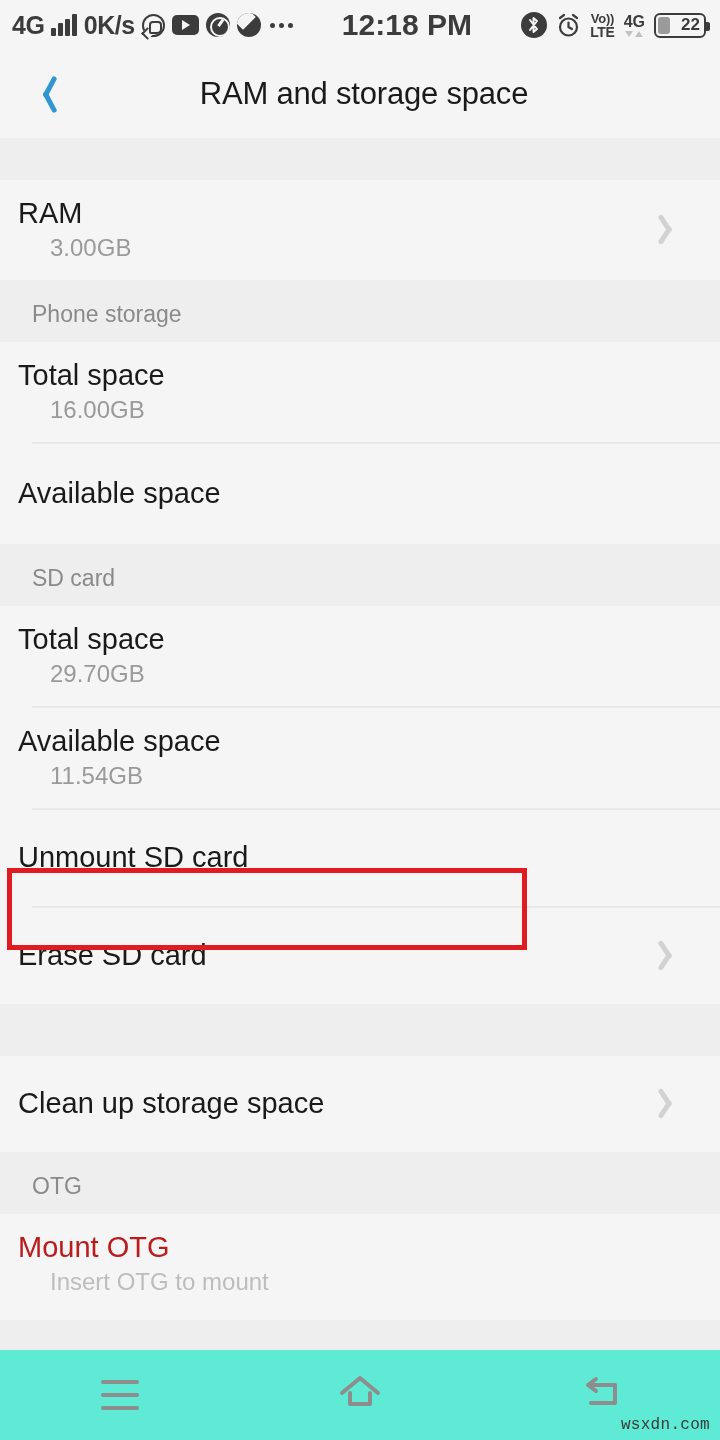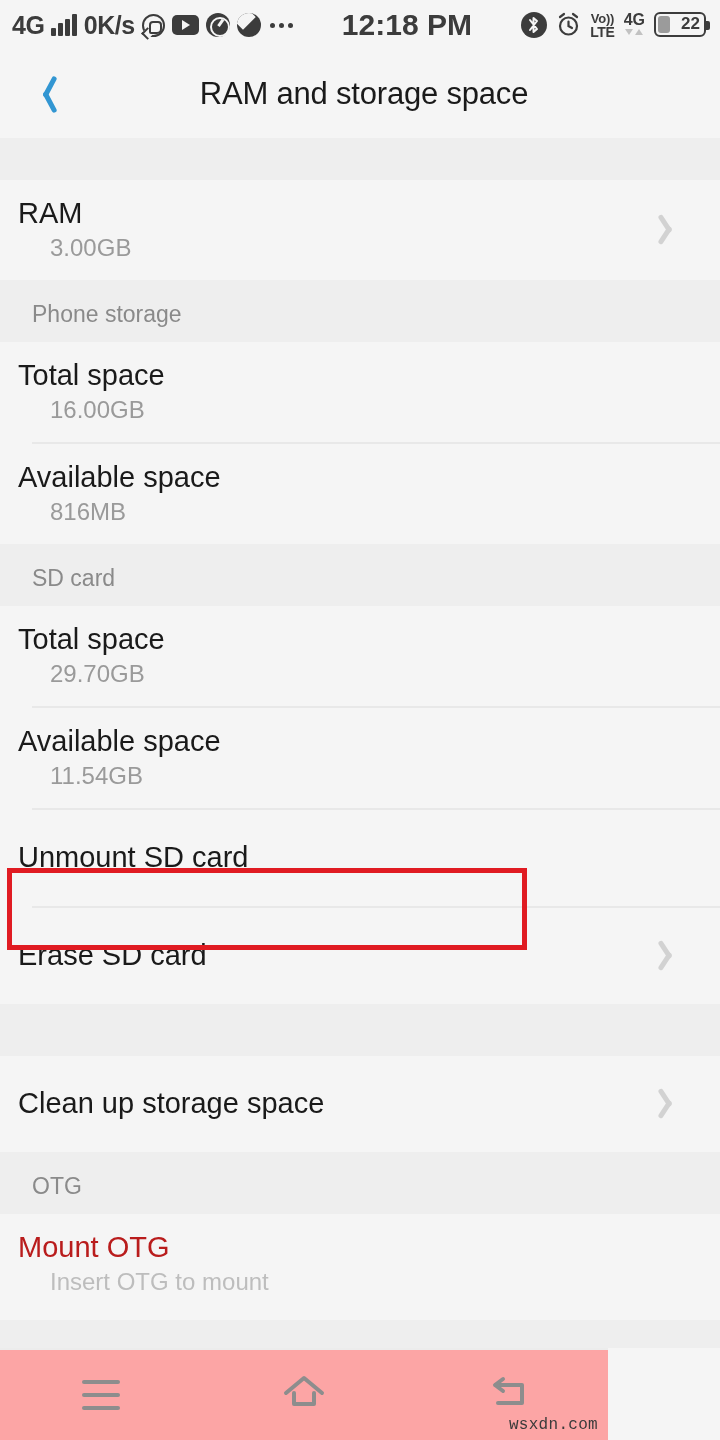--- a/index.html
+++ b/index.html
@@ -11,21 +11,21 @@
   }
   .screen { position:relative; width:720px; height:1440px; background:#f5f5f5; overflow:hidden; }
 
   
   .statusbar {
     height:50px; display:flex; align-items:center;
     padding:0 14px 0 12px; background:#f5f5f5; color:#3a3a3a;
   }
   .sb-left { display:flex; align-items:center; gap:7px; flex:0 0 auto; }
   .sb-mid  { flex:1 1 auto; display:flex; justify-content:center; }
-  .sb-right{ display:flex; gap:9px; flex:0 0 auto; }
+  .sb-right{ display:flex; align-items:center; gap:9px; flex:0 0 auto; }
   .sb-text { font-size:25px; font-weight:bold; letter-spacing:-0.5px; color:#3c3c3c; }
   .sb-time { font-size:30px; font-weight:bold; color:#3c3c3c; letter-spacing:0px; }
 
   .bars { display:flex; align-items:flex-end; gap:2.5px; height:22px; }
   .bars i { display:block; width:4.5px; background:#3c3c3c; border-radius:1px; }
   .bars i:nth-child(1){ height:8px; }
   .bars i:nth-child(2){ height:13px; }
   .bars i:nth-child(3){ height:17px; }
   .bars i:nth-child(4){ height:22px; }
 
@@ -104,21 +104,21 @@
     background:#d2d2d2; border-radius:3px;}
   .chev-r::before{ top:0px; height:20px; transform-origin:bottom center; transform:rotate(-33deg);}
   .chev-r::after { top:15px; height:20px; transform-origin:top center; transform:rotate(33deg);}
 
   
   .hl-wrap { position:relative; }
   .highlight-box { position:absolute; left:7px; top:-40px; width:520px; height:82px;
     border:5px solid #e01b22; pointer-events:none; }
 
   
-  .navbar { position:absolute; left:0; bottom:0; width:608px; height:92px; background:#fca5a5;
+  .navbar { position:absolute; left:0; bottom:0; width:720px; height:92px; background:#5eead4;
     display:flex; align-items:center; border-top:2px solid #ececec;}
   .nav-btn{ flex:1 1 0; display:flex; align-items:center; justify-content:center; height:92px; cursor:pointer;}
   .hamb{ display:flex; flex-direction:column; gap:9px; }
   .hamb i{ display:block; width:38px; height:4px; background:#8d8d8d; border-radius:2px;}
   .watermark{ position:absolute; right:10px; bottom:6px; font-size:16px; color:#3a3a3a;
     font-family:"Liberation Mono", monospace; letter-spacing:0.3px;}
   .bottom-strip{ position:absolute; left:0; bottom:92px; width:720px; height:28px; background:#eeeeee;}
 </style>
 </head>
 <body>
@@ -206,21 +206,20 @@
     <div class="row">
       <div class="row-texts">
         <span class="row-title">Total space</span>
         <span class="row-sub">16.00GB</span>
       </div>
     </div>
     <div class="divider"></div>
     <div class="row">
       <div class="row-texts">
         <span class="row-title">Available space</span>
-        <span class="row-sub">816MB</span>
       </div>
     </div>
   </div>
 
   <div class="section-head">
     <span>SD card</span>
   </div>
   <div class="block">
     <div class="row">
       <div class="row-texts">

